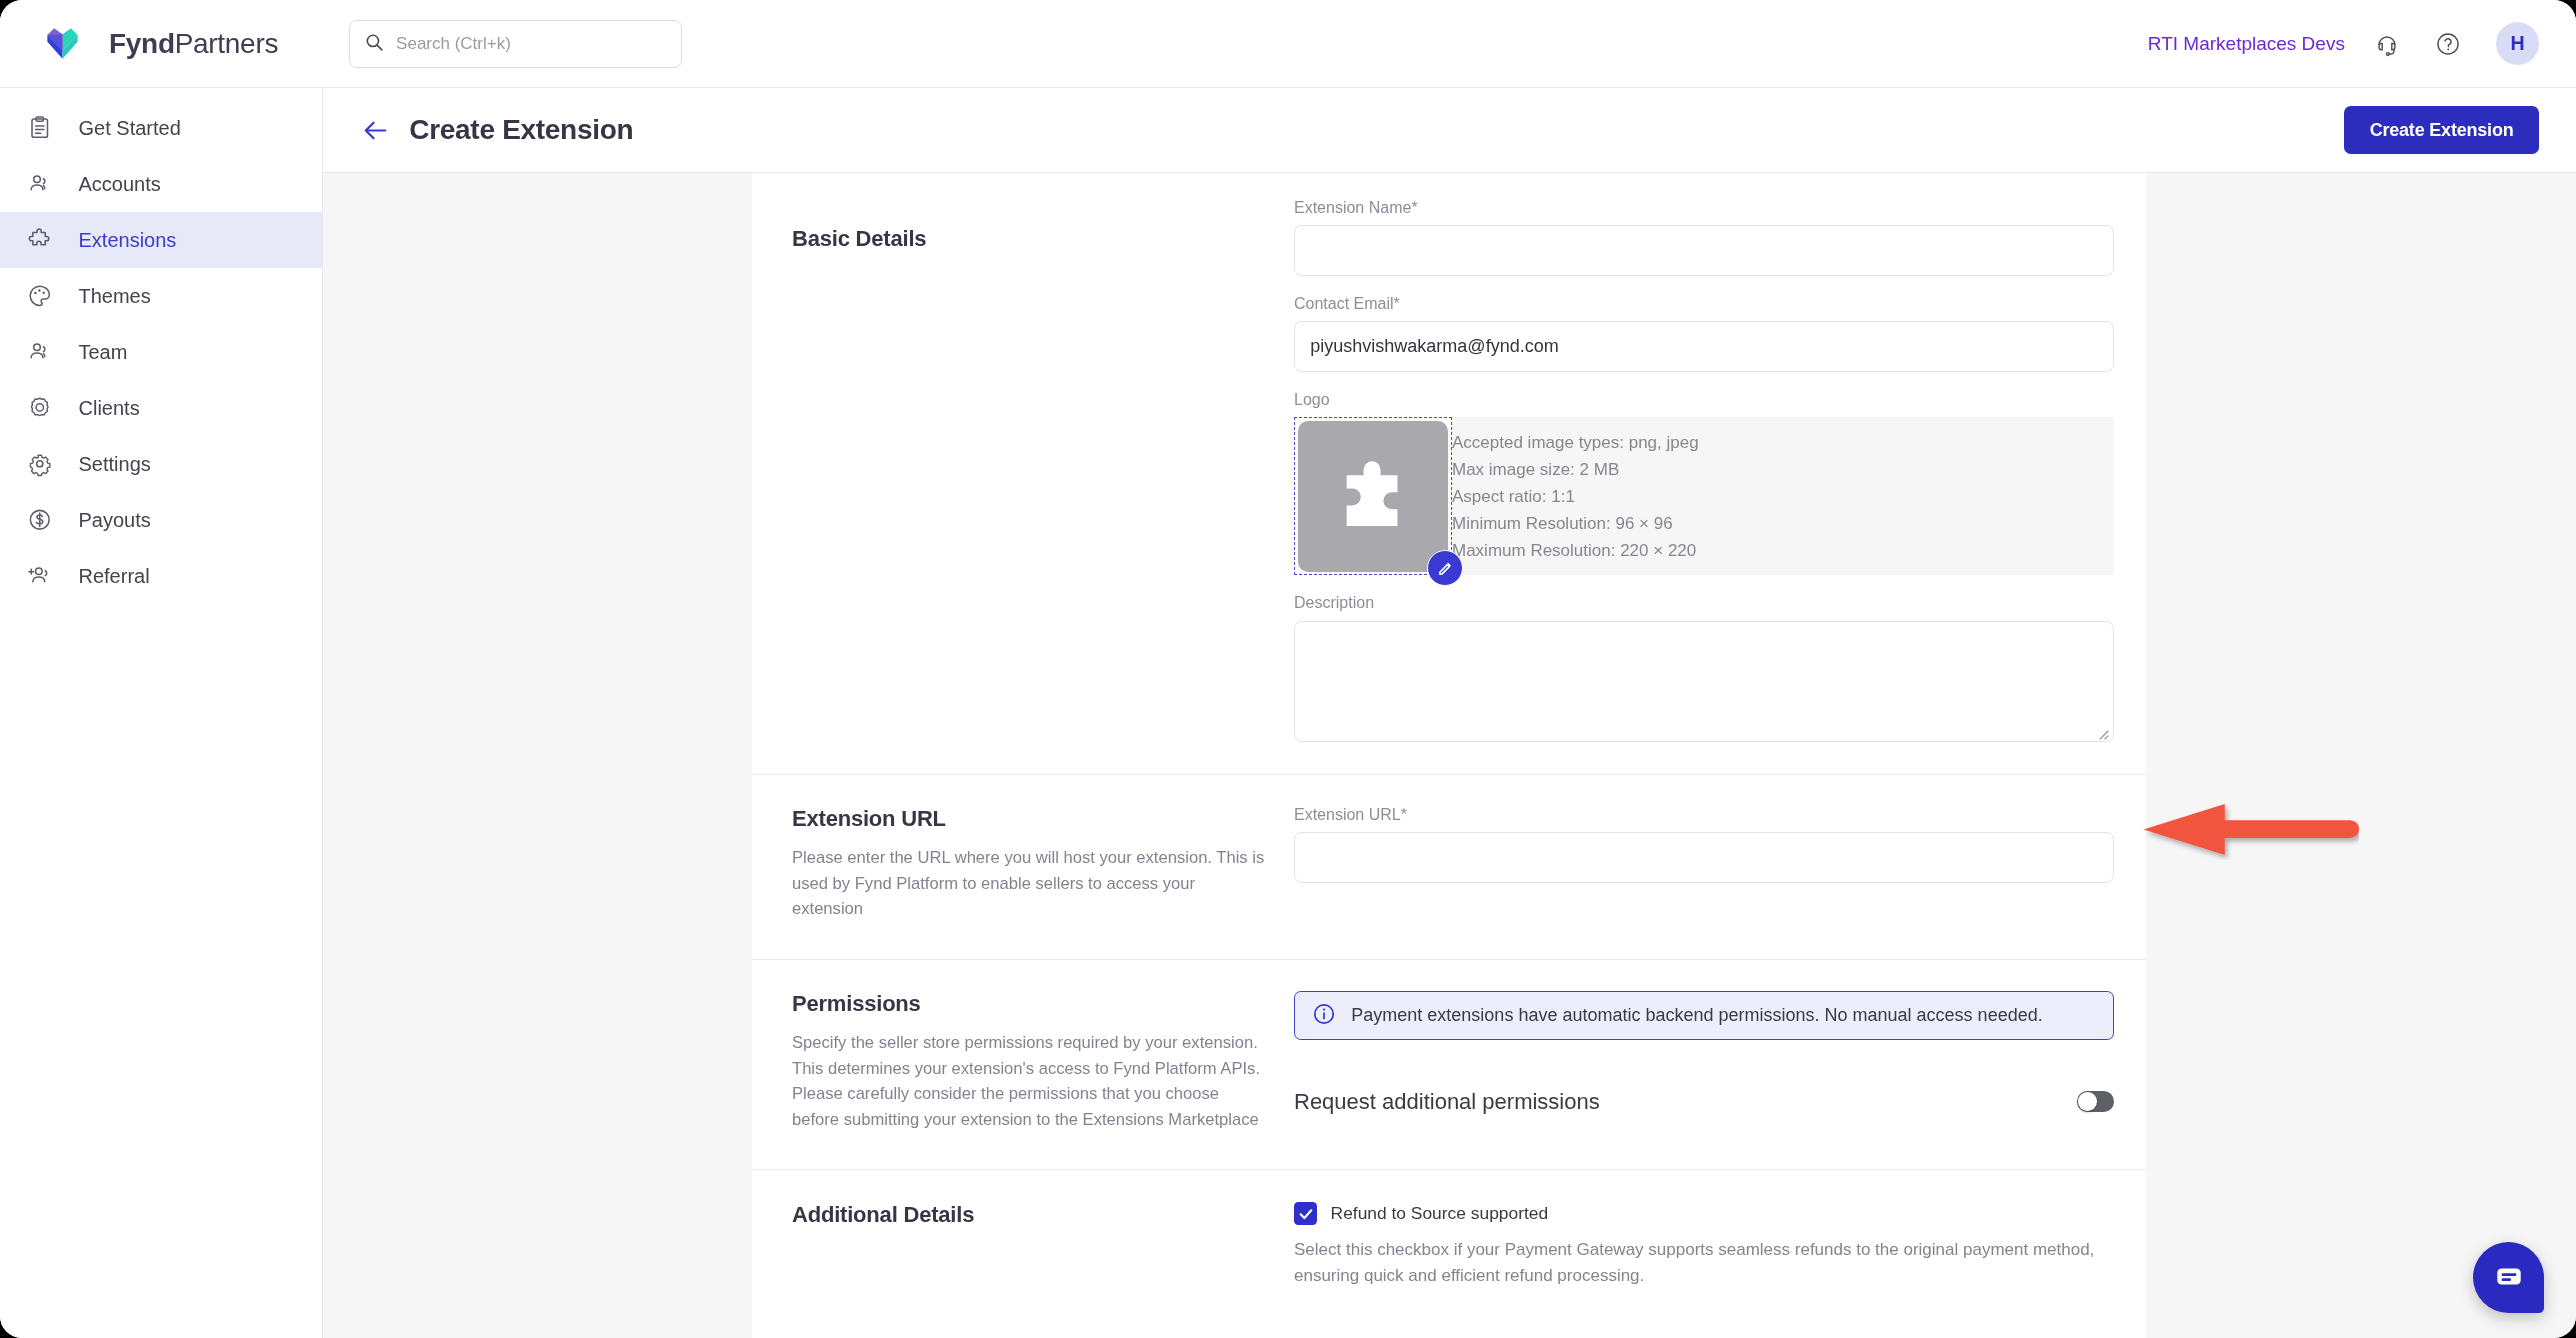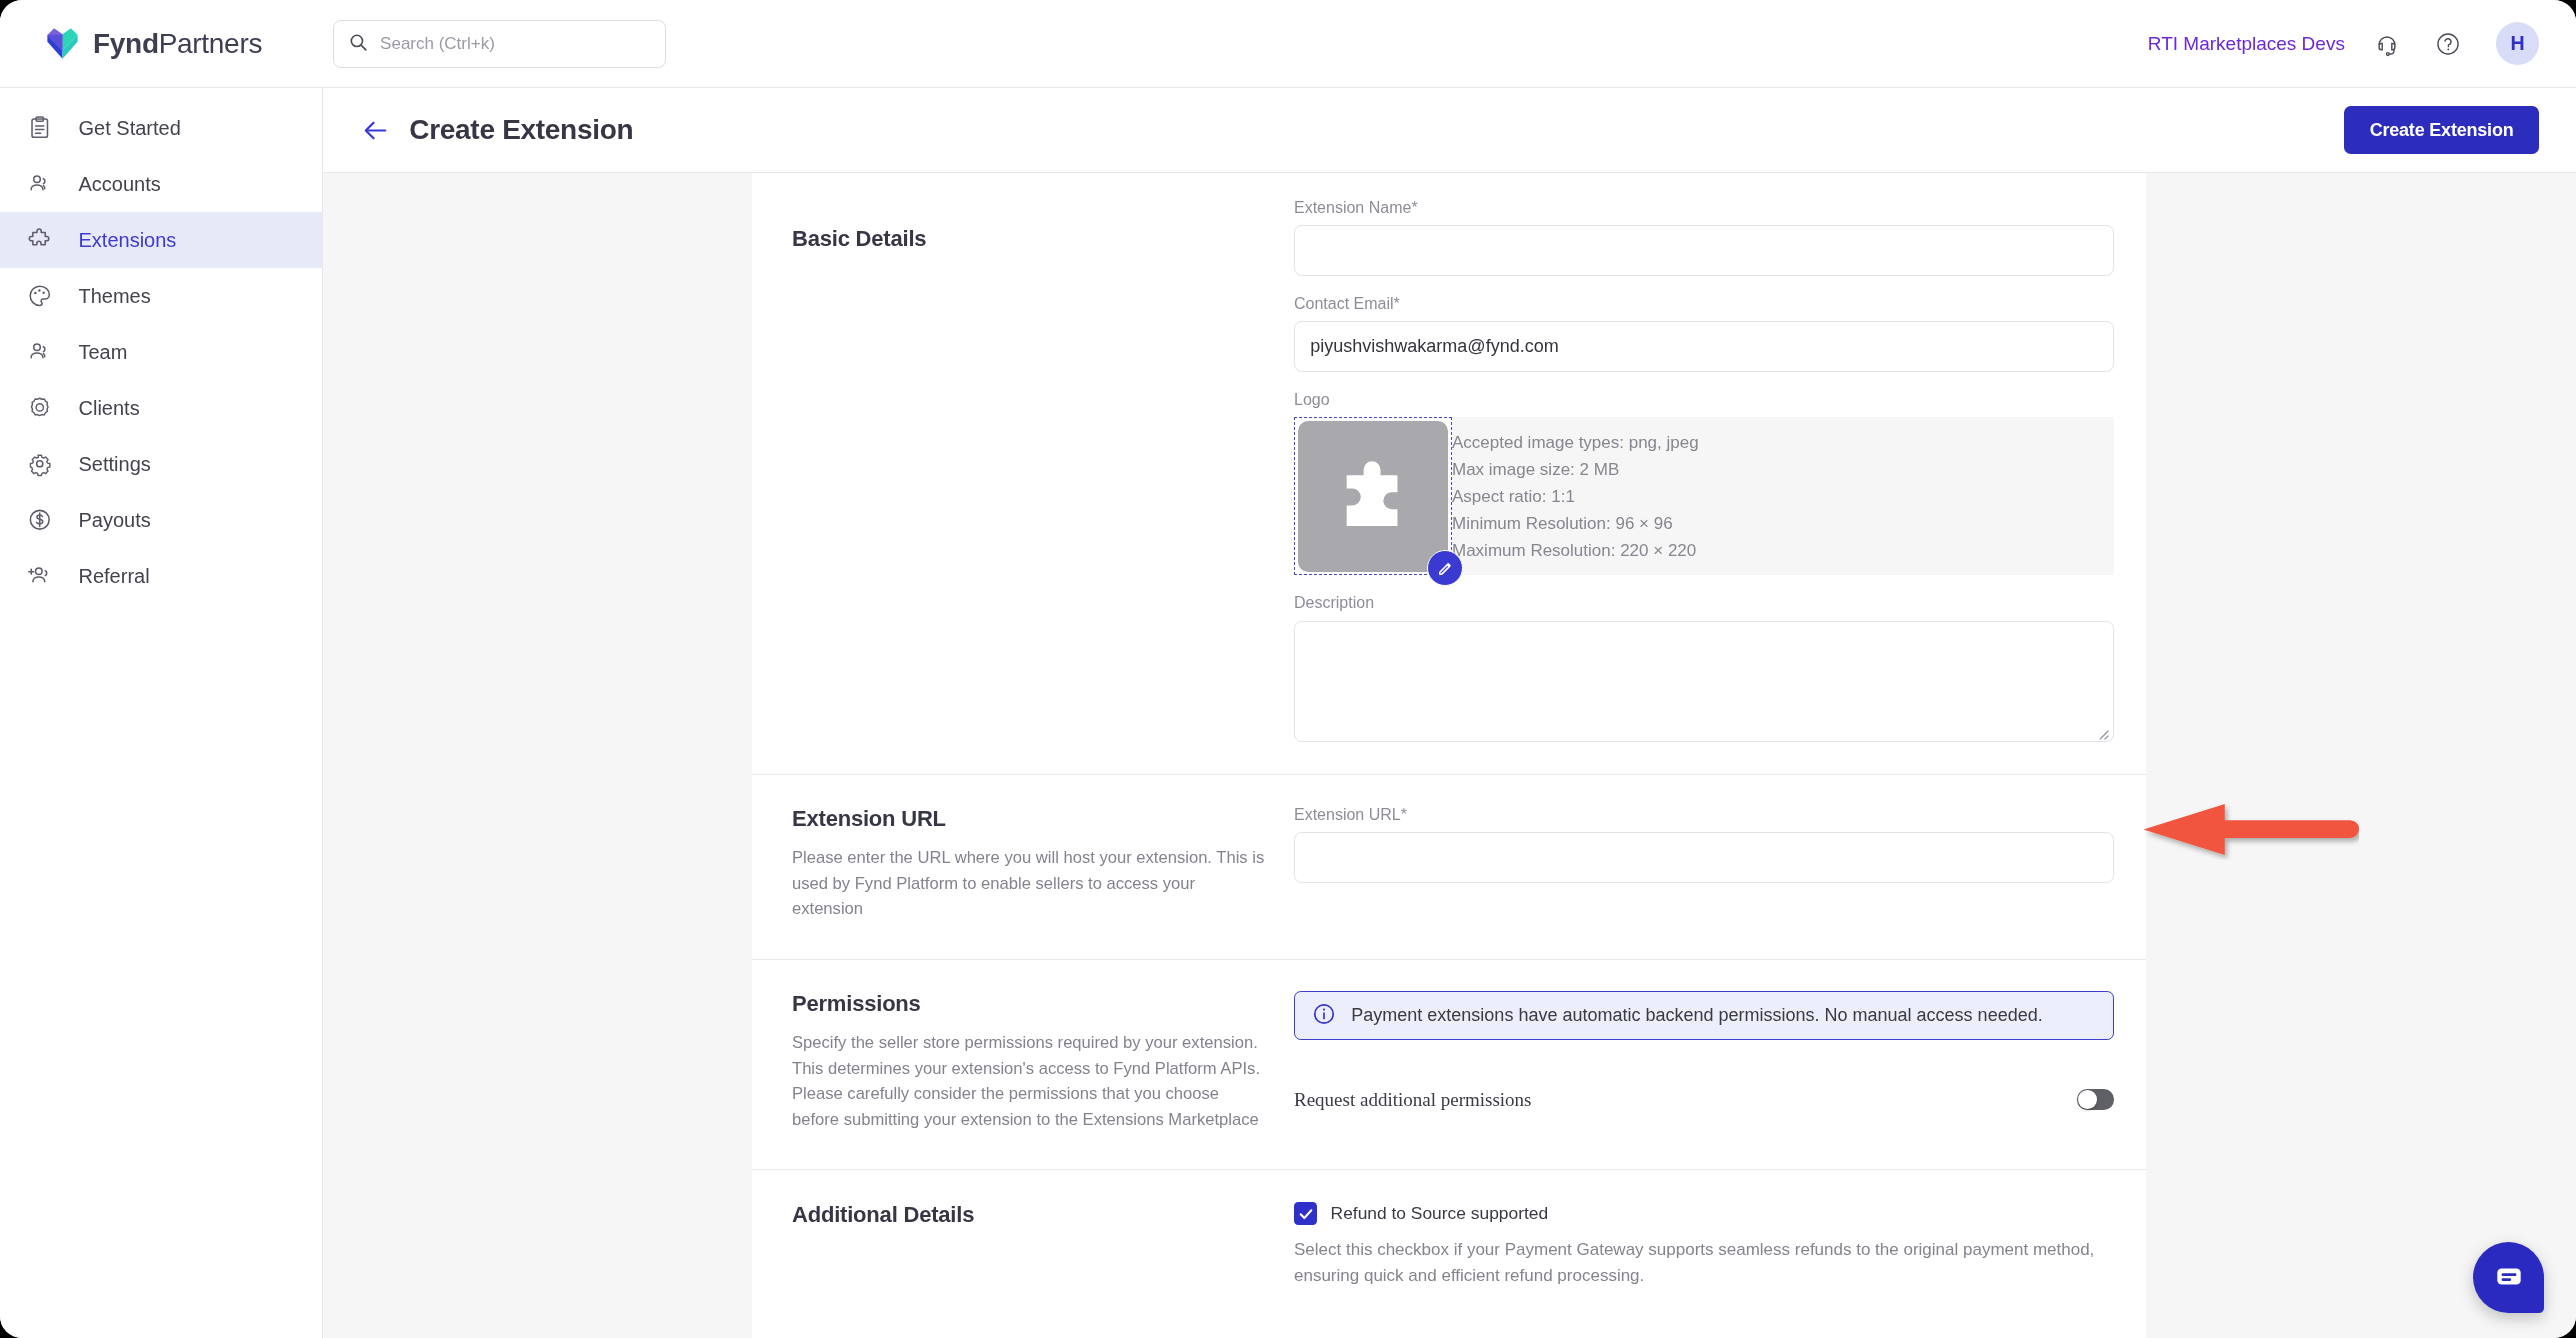--- a/index.html
+++ b/index.html
@@ -17,21 +17,21 @@
     overflow: hidden;
   }
 
   
   #topbar {
     position: absolute; left: 0; top: 0; width: 2576px; height: 88px;
     background: #ffffff;
     border-bottom: 0.9px solid #e8e8ec;
     display: flex; align-items: center;
   }
-  #brand { display: flex; align-items: center; margin-left: 44px; gap: 12px; justify-content: space-between; }
+  #brand { display: flex; align-items: center; margin-left: 44px; gap: 28px; justify-content: space-between; }
   .logo-mark { width: 37px; height: 37px; position: relative; }
   .brand-text { font-size: 28px; color: #3e3e52; letter-spacing: -0.3px; }
   .brand-text b { font-weight: 700; }
   .brand-text span { font-weight: 400; }
 
   #search-wrap {
     margin-left: 71px;
     width: 333px; height: 48px;
     border: 0.9px solid #dcdce3; border-radius: 7.7px;
     background: #fff;
@@ -160,21 +160,21 @@
   
   #info-banner {
     display: flex; align-items: center; gap: 15.3px;
     background: #eceefb; border: 0.9px solid #3d3dcf; border-radius: 6.8px;
     height: 49px; padding: 0 17px;
   }
   #info-banner .banner-text { font-size: 18px; color: #3a3a46; }
 
   
   .toggle-row { display: flex; align-items: center; justify-content: space-between; margin-top: 49px; }
-  .toggle-row .tg-label { font-size: 19px; color: #3a3a46; font-family: Liberation Serif, serif; }
+  .toggle-row .tg-label { font-size: 22px; color: #3a3a46; }
   .switch {
     width: 37px; height: 20.4px; border-radius: 10.2px;
     background: #5f5f66; position: relative; cursor: pointer; flex: none;
   }
   .switch .knob {
     position: absolute; left: 0.9px; top: 0.9px;
     width: 18.7px; height: 18.7px; border-radius: 50%;
     background: #fff; box-shadow: 0 0.9px 2.6px rgba(0,0,0,.35);
   }
 

